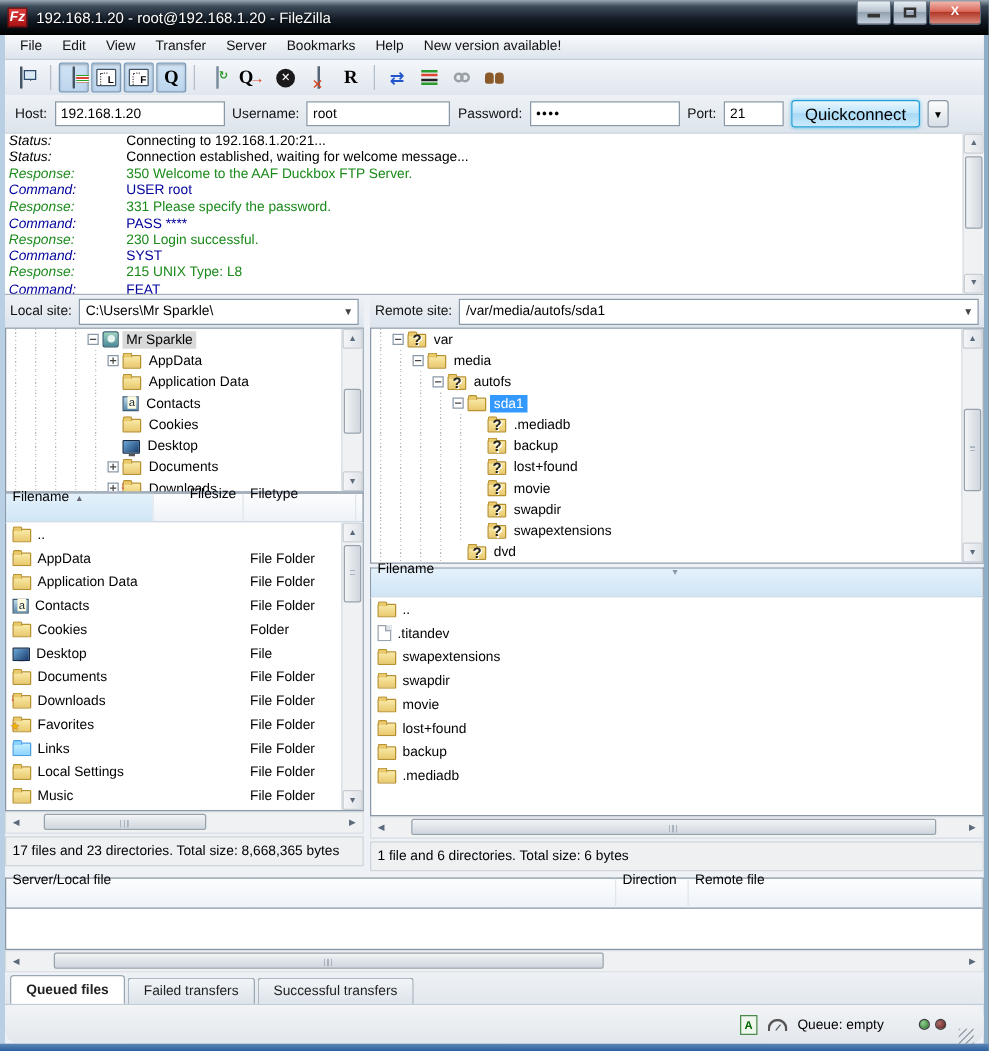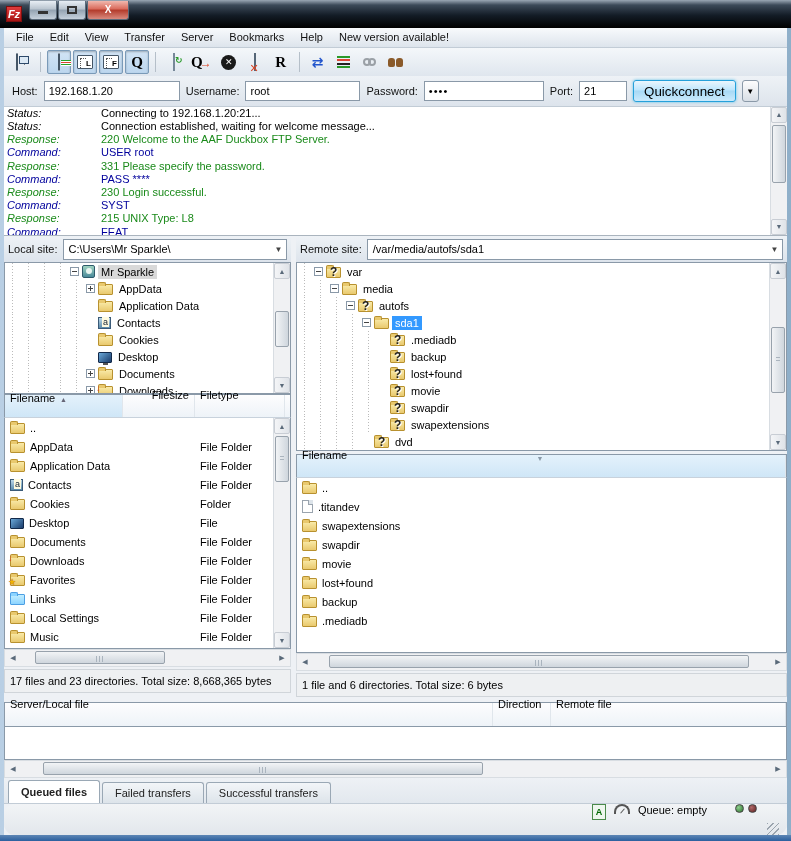--- a/index.html
+++ b/index.html
@@ -207,21 +207,21 @@
 
   
   .tabs { height:26px; display:flex; align-items:flex-end; padding-left:4px; gap:2px;
     background:linear-gradient(180deg,#eef1f5,#e2e8ee); border-bottom:1px solid #c2ccd6; }
   .tab { height:21px; padding:0 12px; display:flex; align-items:center; border:1px solid #9aa8b5;
     border-bottom:none; border-radius:3px 3px 0 0; background:linear-gradient(180deg,#f2f5f8,#dde4ea); color:#222; }
   .tab.active { background:#fff; font-weight:bold; height:23px; }
 
   
   .statusbar { height:31px; background:linear-gradient(180deg,#f2f4f6,#e2e7ec);
-    display:flex; justify-content:flex-end; padding-right:8px; gap:8px;border-radius:11px; }
+    display:flex; align-items:center; justify-content:flex-end; padding-right:8px; gap:8px;border-radius:11px; }
   .sb-ico-type { width:14px; height:16px; background:#eef6ee; border:1px solid #4a8a4a; position:relative; font-size:9px;
     color:#060; text-align:center; line-height:15px; }
   .sb-ico-type::before{ content:"A"; font-weight:bold; }
   .sb-ico-gauge { width:16px; height:10px; border:2px solid #555; border-bottom:none; border-radius:10px 10px 0 0; position:relative; }
   .sb-ico-gauge::after { content:""; position:absolute; left:6px; top:2px; width:1px; height:6px; background:#555; transform:rotate(40deg); }
   .leds { display:flex; gap:4px; margin-left:20px; }
   .led { width:9px; height:9px; border-radius:50%; border:1px solid #444; }
   .led.green { background:radial-gradient(circle at 35% 35%, #8fd08f, #2a6e2a); }
   .led.red { background:radial-gradient(circle at 35% 35%, #b06a6a, #5e1f1f); }
   .grip { width:12px; height:12px; margin-left:2px;
@@ -230,20 +230,21 @@
   .bottomedge { position:absolute; left:0; bottom:0; width:791px; height:6px;
     background:linear-gradient(180deg,#5d86b5,#2a5f9e); }
 </style>
 </head>
 <body>
 
 <div class="window">
 
   <div class="titlebar">
     <div class="fz-logo">Fz</div>
+    <div class="title-text">192.168.1.20 - root@192.168.1.20 - FileZilla</div>
     <div class="winbtns">
       <div class="winbtn">
           <span class="glyph-min"></span>
         </div>
       <div class="winbtn">
           <span class="glyph-max"></span>
         </div>
       <div class="winbtn close">X</div>
     </div>
   </div>
@@ -348,21 +349,21 @@
       <div class="log-row log-status">
           <span class="log-label">Status:</span>
           <span>Connecting to 192.168.1.20:21...</span>
         </div>
         <div class="log-row log-status">
           <span class="log-label">Status:</span>
           <span>Connection established, waiting for welcome message...</span>
         </div>
         <div class="log-row log-response">
           <span class="log-label">Response:</span>
-          <span>220 Welcome to the AAF Duckbox FTP Server.</span>
+          <span>350 Welcome to the AAF Duckbox FTP Server.</span>
         </div>
         <div class="log-row log-command">
           <span class="log-label">Command:</span>
           <span>USER root</span>
         </div>
         <div class="log-row log-response">
           <span class="log-label">Response:</span>
           <span>331 Please specify the password.</span>
         </div>
         <div class="log-row log-command">

